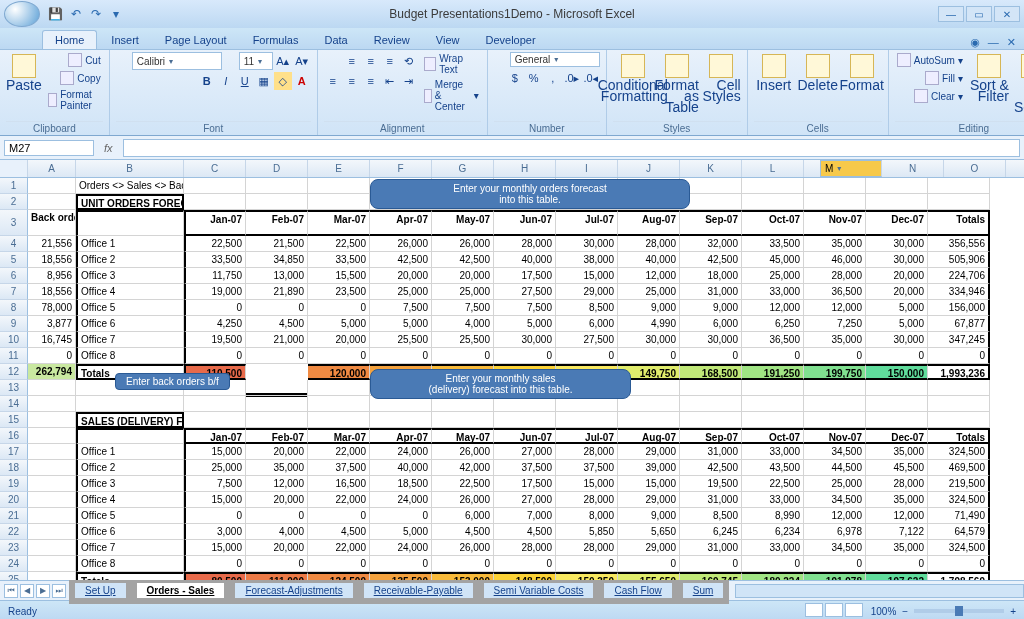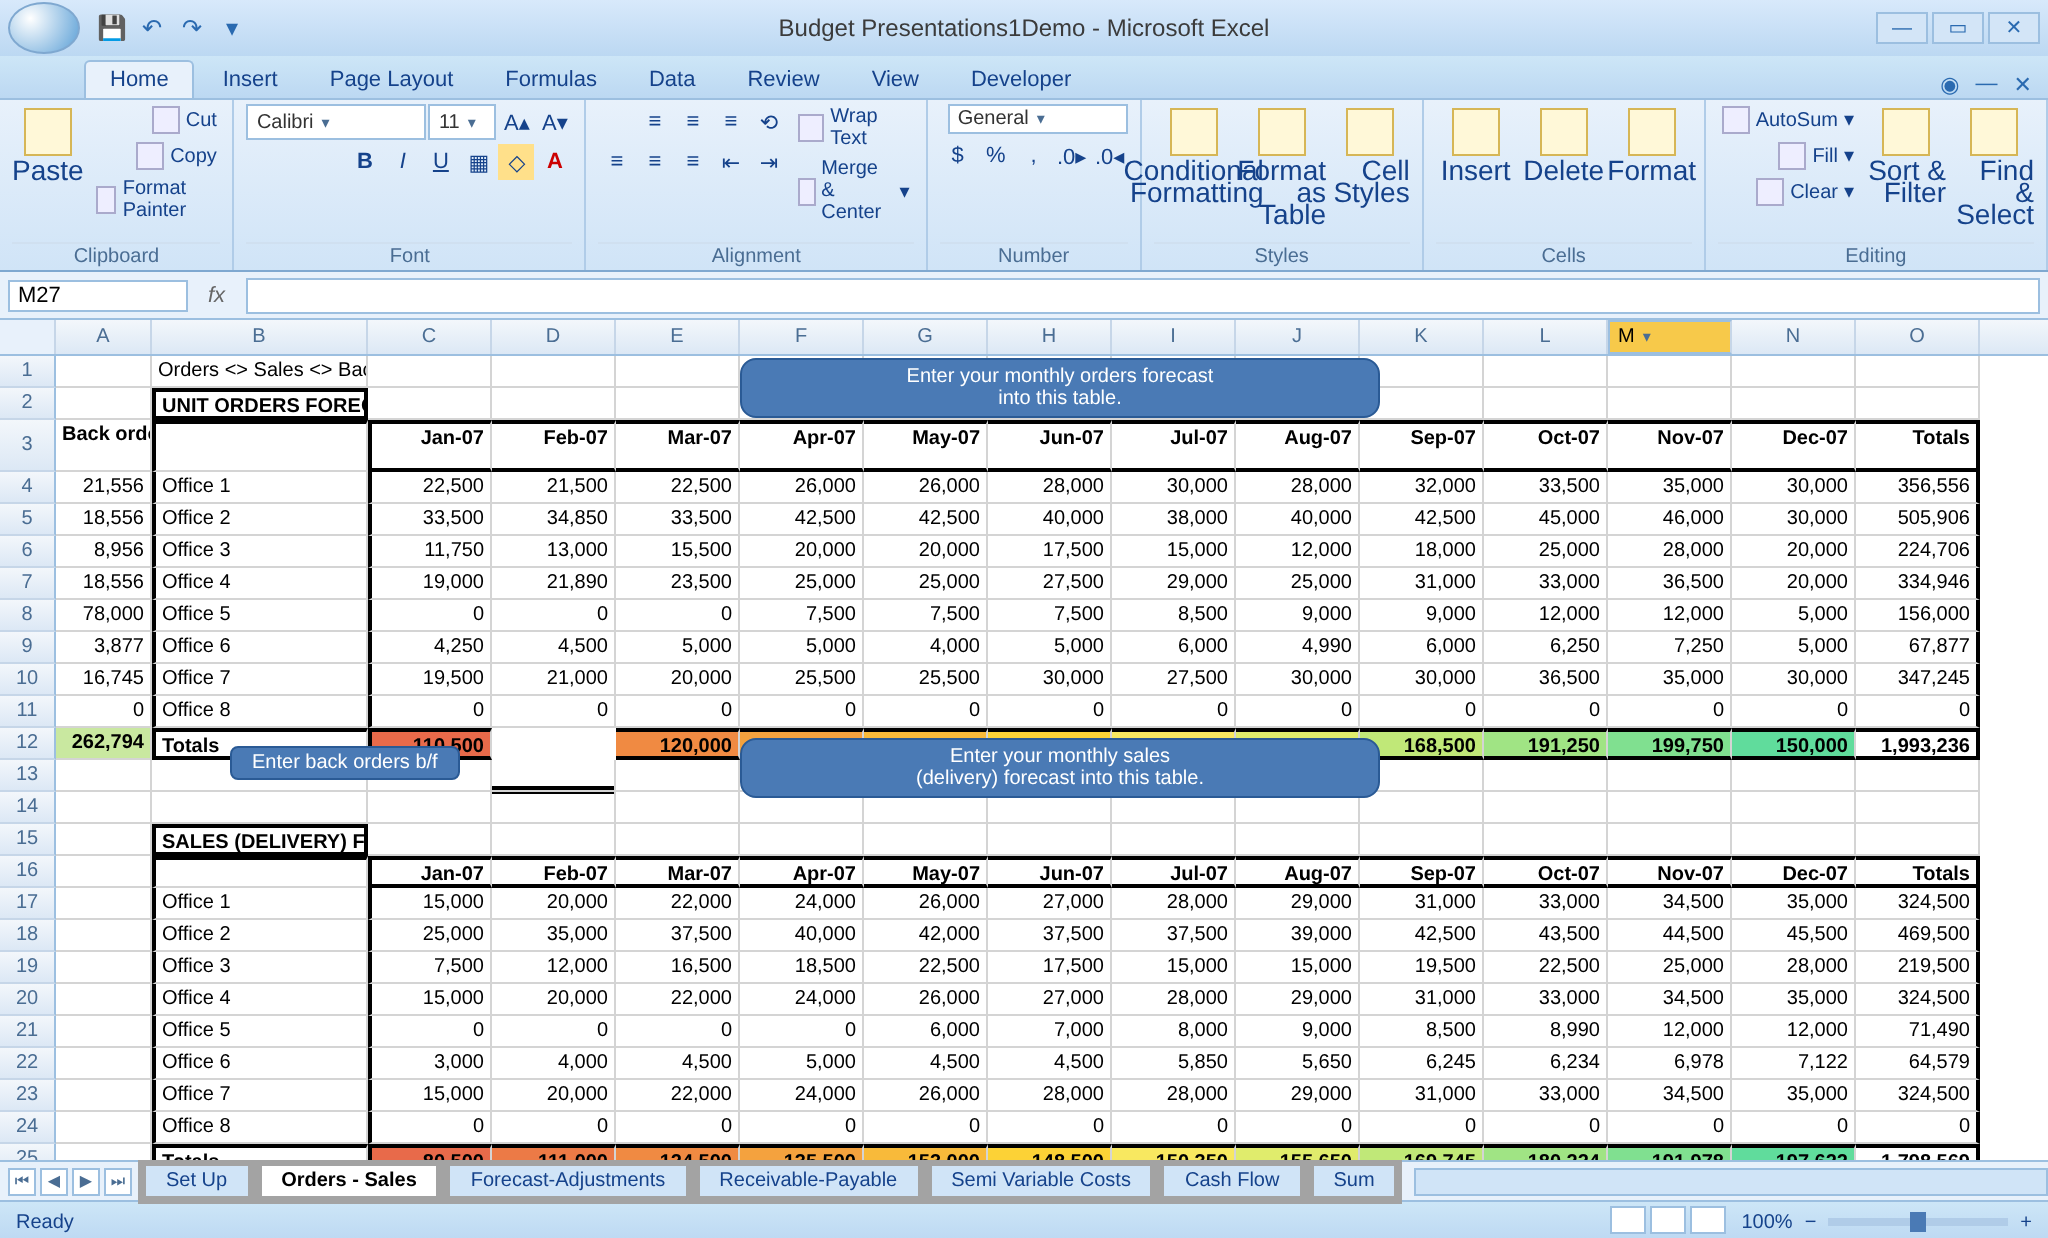--- a/index.html
+++ b/index.html
@@ -24,21 +24,21 @@
 .ribbon { height: 86px; background: linear-gradient(#e8f1fb,#d0e4f7); display: flex; border-bottom: 1px solid #7fa8d0; }
 .group { border-right: 1px solid #b0cce8; padding: 2px 6px 0 6px; display: flex; flex-direction: column; }
 .group .gbody { flex: 1; display: flex; align-items: flex-start; gap: 4px; }
 .group .glabel { text-align: center; font-size: 10px; color: #4a6d93; padding: 1px 0; border-top: 1px solid #d0e0f0; }
 .bigbtn { display: flex; flex-direction: column; align-items: center; width: 40px; padding-top: 2px; cursor: pointer; }
 .bigbtn .bicon { width: 24px; height: 24px; background: #fff8d8; border: 1px solid #d6b656; }
 .bigbtn .blabel { font-size: 14px; color: #15428b; text-align: right; line-height: 11px; margin-top: 2px; }
 .stack { display: flex; flex-direction: column; gap: 2px; align-items: flex-end; }
 .smallbtn { display: flex; align-items: center; gap: 3px; font-size: 10px; color: #15428b; padding: 1px 2px; cursor: pointer; }
 .smallbtn .sicon { width: 14px; height: 14px; background: #eef; border: 1px solid #aac; display: inline-block; }
-.sel { border: 1px solid #9cbfe0; background: #fff; padding: 1px 4px; font-size: 10px; color: #333; cursor: pointer; display: inline-flex; align-items: center; gap: 4px; }
+.sel { border: 1px solid #9cbfe0; background: #fff; padding: 1px 4px; font-size: 10px; color: #333; cursor: pointer; display: inline-flex; align-items: center; gap: 4px; margin-left: 16px; }
 .sel::after { content: "▾"; font-size: 8px; color: #4a6d93; }
 .btnrow { display: flex; gap: 1px; }
 .tbtn { width: 18px; height: 18px; border: 1px solid transparent; display: inline-flex; align-items: center; justify-content: center; font-size: 11px; color: #15428b; cursor: pointer; }
 
 
 .fbar { height: 24px; background: #e8f1fb; display: flex; align-items: center; border-bottom: 1px solid #9cbfe0; padding: 0 4px; gap: 4px; }
 .namebox { width: 90px; background: #fff; border: 1px solid #9cbfe0; padding: 1px 4px; font-size: 11px; }
 .fx { font-style: italic; color: #666; padding: 0 6px; }
 .finput { flex: 1; background: #fff; border: 1px solid #9cbfe0; height: 18px; padding: 1px 4px; }
 
@@ -65,21 +65,21 @@
 
 .cA { width: 48px; }
 .cB { width: 108px; }
 .cC,.cD,.cE,.cF,.cG,.cH,.cI,.cJ,.cK,.cL,.cM,.cN { width: 62px; }
 .cO { width: 62px; }
 
 
 .sheettabs { height: 20px; background: #e8f1fb; display: flex; align-items: center; border-top: 1px solid #9cbfe0; font-size: 10px; }
 .sheettabs .nav { display: flex; gap: 2px; padding: 0 4px; }
 .sheettabs .nav span { width: 14px; height: 14px; border: 1px solid #9cbfe0; background: #fff; display: inline-flex; align-items: center; justify-content: center; font-size: 8px; color: #4a6d93; cursor: pointer; }
-.sheettabs .stab { padding: 2px 10px; background: #d0e4f7; border: 4px solid #a3a3a3; margin-left: -1px; cursor: pointer; color: #15428b; }
+.sheettabs .stab { padding: 2px 10px; background: #d0e4f7; border: 6px solid #a3a3a3; margin-left: -1px; cursor: pointer; color: #15428b; text-decoration: underline; }
 .sheettabs .stab.active { background: #fff; font-weight: bold; color: #000; }
 .sheettabs .scroll { flex: 1; margin-left: 6px; height: 14px; background: #d0e4f7; border: 1px solid #9cbfe0; }
 .statusbar { height: 21px; background: linear-gradient(#cde6f7,#bcd8f2); display: flex; align-items: center; padding: 0 8px; font-size: 10px; color: #15428b; border-top: 1px solid #9cbfe0; }
 .statusbar .zoom { margin-left: auto; display: flex; align-items: center; gap: 6px; }
 .statusbar .slider { width: 90px; height: 4px; background: #b0cce8; position: relative; }
 .statusbar .slider .thumb { position: absolute; left: 45%; top: -3px; width: 8px; height: 10px; background: #4a7ab5; }
 .viewbtns span { width: 18px; height: 14px; border: 1px solid #9cbfe0; background: #fff; display: inline-block; margin-right: 2px; }
 </style>
 </head>
 <body>
@@ -741,21 +741,21 @@
         <div class="cell cN r b bt bb" style="background: rgb(96, 220, 156);">197,622</div>
         <div class="cell cO r b bt bb br">1,798,569</div>
       </div>
     </div>
 
   <div class="callout" style="left:370px; top:19px; width:320px">
     <div>Enter your monthly orders forecast</div>
       <div>into this table.</div>
   </div>
   <div class="btn-callout" style="left:115px; top:213px">Enter back orders b/f</div>
-  <div class="callout" style="left:370px; top:209px; width:320px">
+  <div class="callout" style="left:370px; top:209px; width:261px">
     <div>Enter your monthly sales</div>
       <div>(delivery) forecast into this table.</div>
   </div>
 </div>
 
 <div class="sheettabs">
   <div class="nav">
     <span>⏮</span>
     <span>◀</span>
     <span>▶</span>

